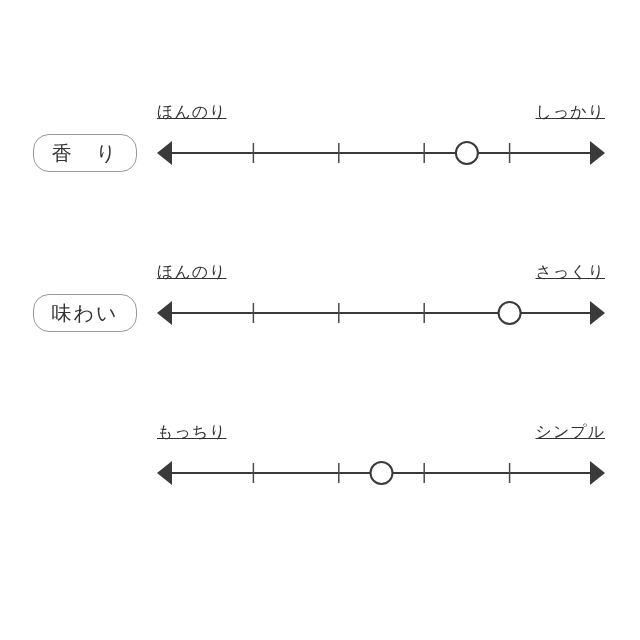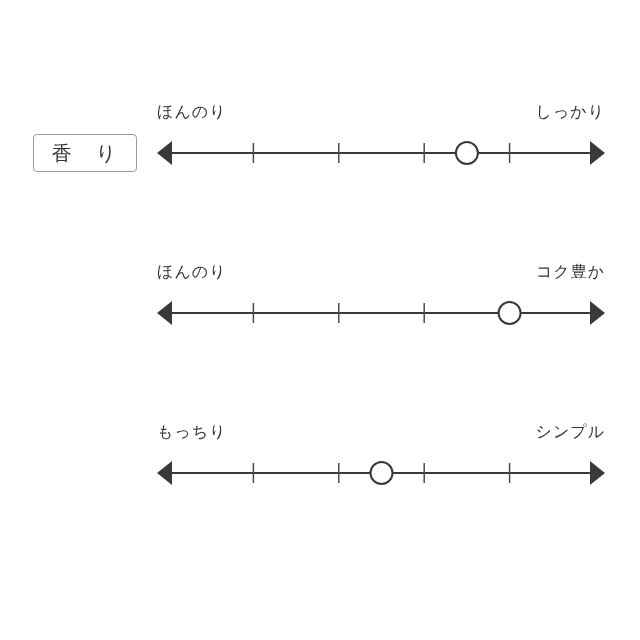--- a/index.html
+++ b/index.html
@@ -16,21 +16,21 @@
     overflow: hidden;
   }
   .row { position: absolute; left: 0; width: 640px; height: 110px; }
   .category-box {
     position: absolute;
     left: 33px;
     top: 36px;
     width: 104px;
     height: 38px;
     border: 1.5px solid #999999;
-    border-radius: 4px;
+    border-radius: 16px;
     box-sizing: border-box;
     display: flex;
     align-items: center;
     justify-content: center;
     background: #ffffff;
   }
   .category-label {
     font-size: 20px;
     color: #333333;
     letter-spacing: 2px;
@@ -38,20 +38,21 @@
     line-height: 1;
   }
   .anchor-label {
     position: absolute;
     top: 4px;
     font-size: 16px;
     color: #333333;
     letter-spacing: 1px;
     white-space: pre;
     line-height: 1.2;
+    text-decoration: underline;
   }
   .anchor-left  { left: 157px; text-align: left; }
   .anchor-right { right: 35px; text-align: left; }
   .scale-svg { position: absolute; left: 0; top: 25px; width: 640px; height: 60px; display: block; }
 </style>
 </head>
 <body>
 
 <div id="canvas">
 
@@ -67,22 +68,25 @@
         <line x1="338.8" y1="20" x2="338.8" y2="40" stroke="#4a4a4a" stroke-width="1.5"></line>
         <line x1="424.20000000000005" y1="20" x2="424.20000000000005" y2="40" stroke="#4a4a4a" stroke-width="1.5"></line>
         <line x1="509.6" y1="20" x2="509.6" y2="40" stroke="#4a4a4a" stroke-width="1.5"></line>
         <polygon points="157,30 172,18 172,42" fill="#3a3a3a"></polygon>
         <polygon points="605,30 590,18 590,42" fill="#3a3a3a"></polygon>
         <circle cx="466.90000000000003" cy="30" r="11" fill="#ffffff" stroke="#3a3a3a" stroke-width="2"></circle>
       </svg>
   </div>
 
   <div class="row" id="row-1" style="top: 258px;">
+    <div class="category-box">
+      <span class="category-label">味わい</span>
+    </div>
     <span class="anchor-label anchor-left">ほんのり</span>
-    <span class="anchor-label anchor-right">コク豊か</span>
+    <span class="anchor-label anchor-right">さっくり</span>
     <svg class="scale-svg" viewBox="0 0 640 60">
         <line x1="159" y1="30" x2="603" y2="30" stroke="#3a3a3a" stroke-width="2"></line>
         <line x1="253.4" y1="20" x2="253.4" y2="40" stroke="#4a4a4a" stroke-width="1.5"></line>
         <line x1="338.8" y1="20" x2="338.8" y2="40" stroke="#4a4a4a" stroke-width="1.5"></line>
         <line x1="424.20000000000005" y1="20" x2="424.20000000000005" y2="40" stroke="#4a4a4a" stroke-width="1.5"></line>
         <line x1="509.6" y1="20" x2="509.6" y2="40" stroke="#4a4a4a" stroke-width="1.5"></line>
         <polygon points="157,30 172,18 172,42" fill="#3a3a3a"></polygon>
         <polygon points="605,30 590,18 590,42" fill="#3a3a3a"></polygon>
         <circle cx="509.6" cy="30" r="11" fill="#ffffff" stroke="#3a3a3a" stroke-width="2"></circle>
       </svg>

